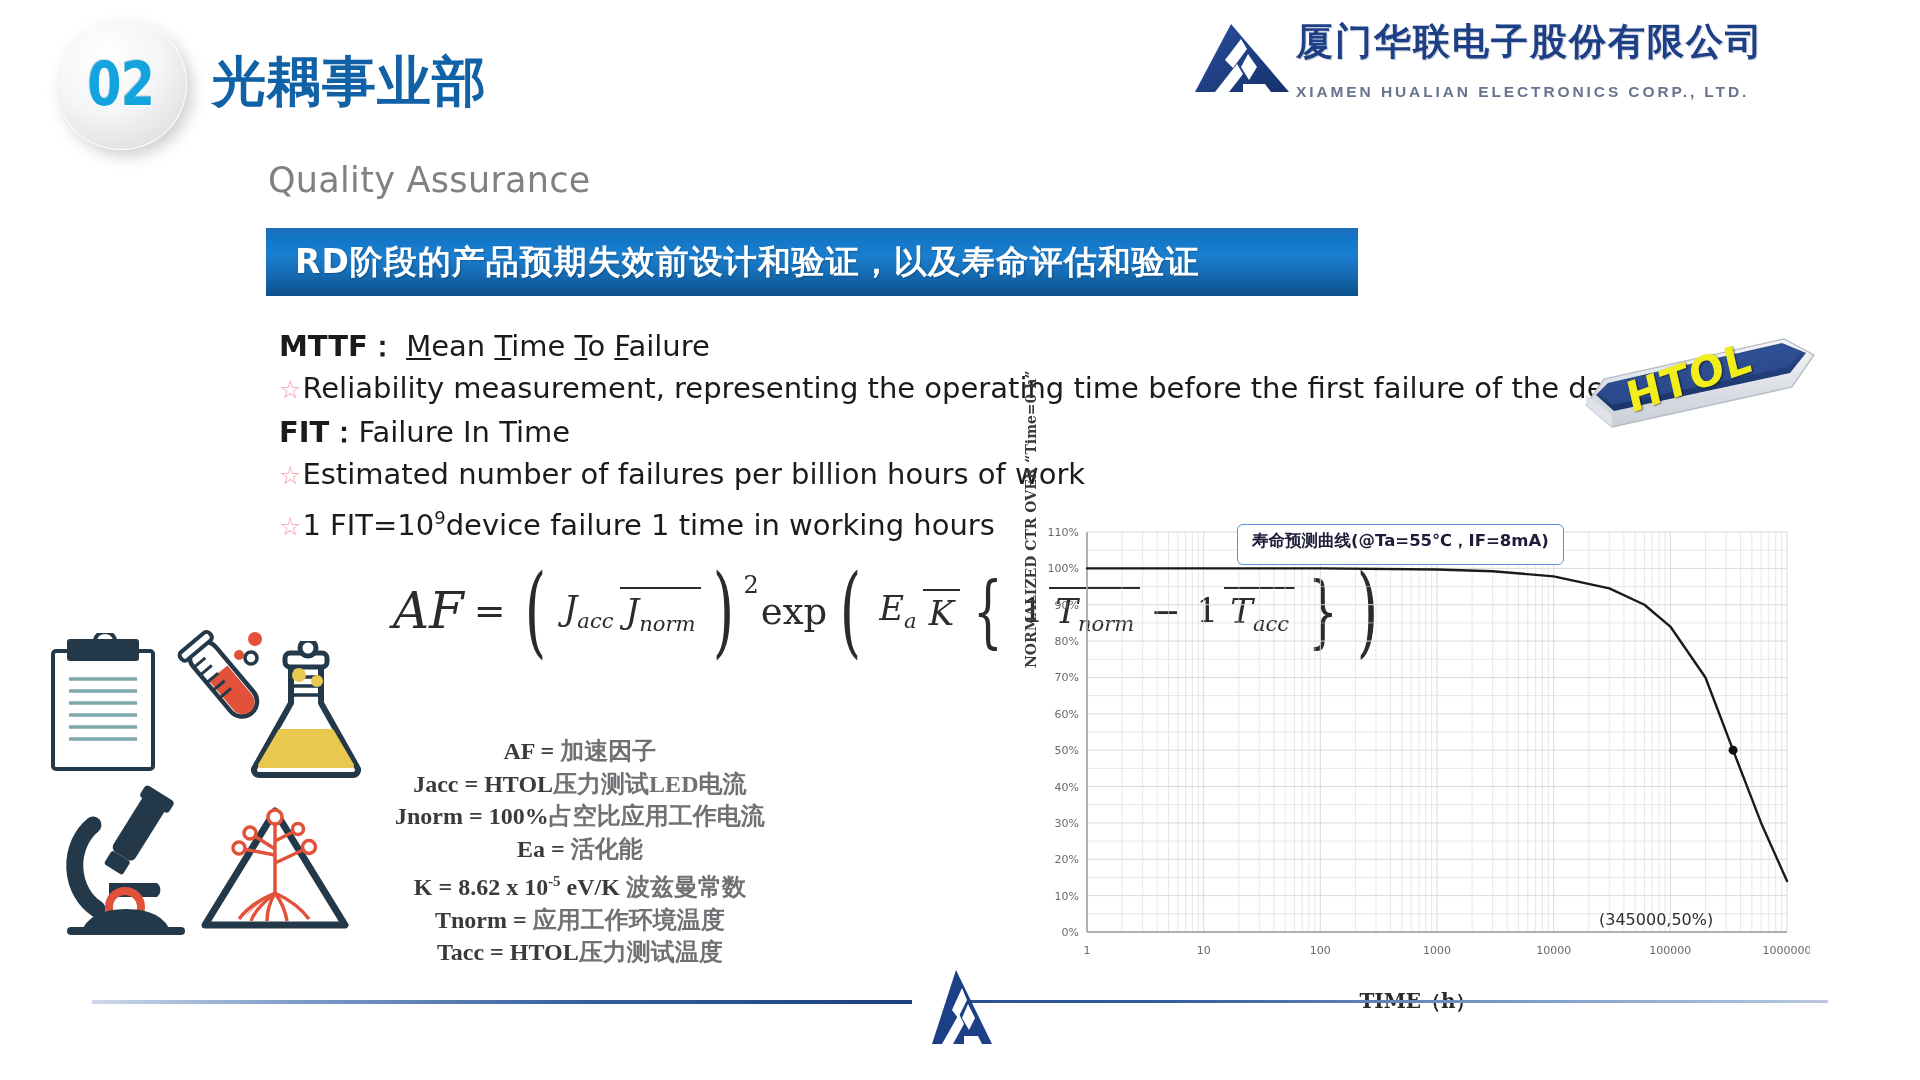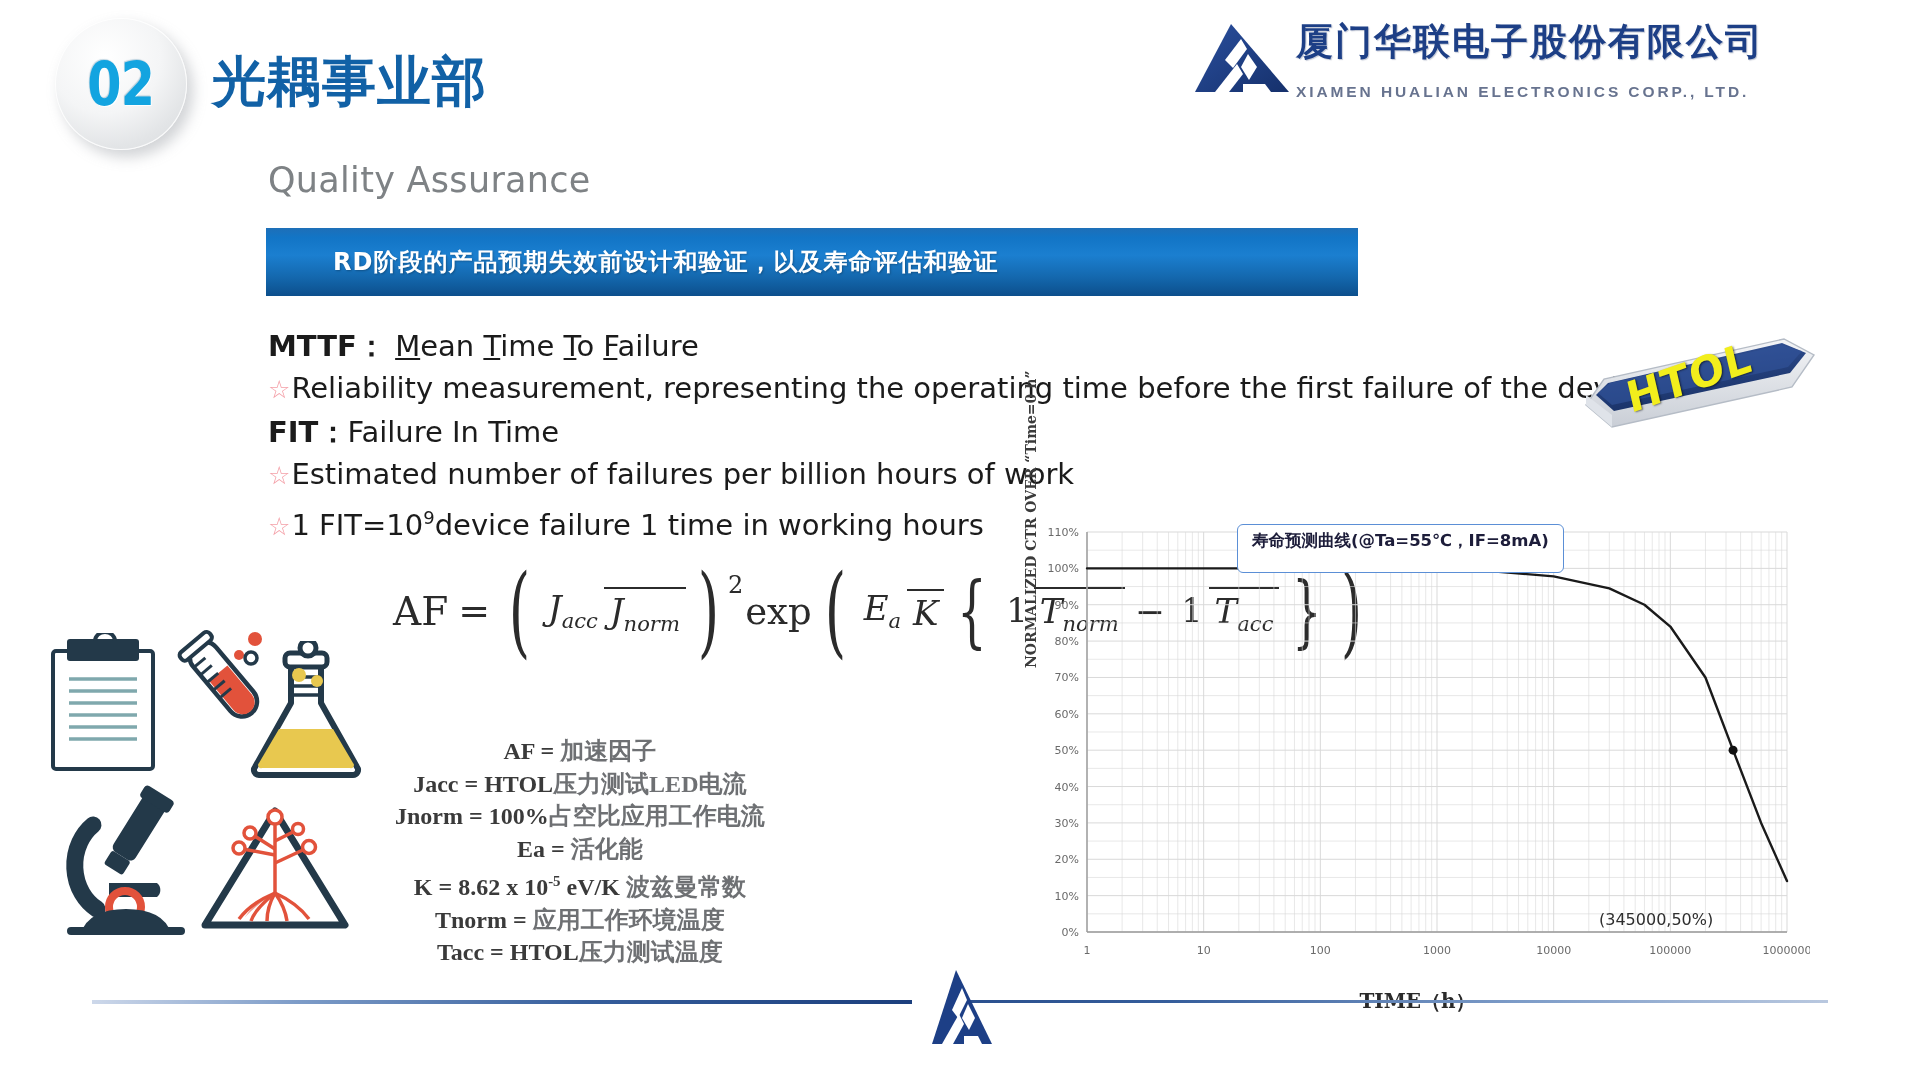--- a/index.html
+++ b/index.html
@@ -53,43 +53,43 @@
     font-family:"DejaVu Sans","Liberation Sans",sans-serif;
   }
 
   
   .banner {
     position:absolute; left:266px; top:228px; width:1092px; height:68px;
     background:linear-gradient(to bottom, #1e6fb8 0%, #1275c6 14%, #1b7fd0 40%, #1468ae 72%, #0c4f8c 100%);
     display:flex; align-items:center;
   }
   .banner-text {
-    color:#ffffff; font-size:24px; font-weight:bold; letter-spacing:1px;
-    padding-left:67px;
+    color:#ffffff; font-size:33px; font-weight:bold; letter-spacing:1px;
+    padding-left:29px;
     font-family:"DejaVu Sans","Liberation Sans",sans-serif;
     text-shadow:1px 1px 2px rgba(0,0,0,0.25);
   }
 
   
   .body-text { position:absolute; left:268px; top:325px; width:1250px; }
   .ln { font-size:29px; line-height:42px; white-space:nowrap;
-        font-family:"DejaVu Sans","Liberation Sans",sans-serif; color:#1b1b1b; }
+        font-family:"DejaVu Sans","Liberation Sans",sans-serif; color:#1b1b1b;margin-left:11px; }
   .ln .u { text-decoration:underline; }
   .star { color:#f4a0a8; font-size:25px; margin-right:1px; }
   .reg { font-weight:400; }
   sup { font-size:0.62em; vertical-align:super; }
 
   
   .formula {
     position:absolute; left:393px; top:575px;
     font-family:"DejaVu Serif","Liberation Serif", serif;
     color:#2b2b2b;
   }
   .f-row { display:flex; align-items:center; }
-  .f-it { font-size:39px; }
+  .f-it { font-style:italic; font-size:50px; }
   .f-eq { font-size:38px; margin:0 10px; }
   .paren { font-size:100px; font-weight:300; line-height:0.72; transform:scaleX(0.55); display:inline-block; }
   .brace { font-size:78px; font-weight:300; line-height:0.72; transform:scaleX(0.6); display:inline-block; }
   .frac { display:inline-flex; flex-direction:row; align-items:center; margin:0 3px; }
   .frac .num { padding:0 6px 1px 6px; }
   .frac .den { padding:2px 6px 0 6px; border-top:2px solid #2b2b2b; }
   .f-sub { font-style:italic; font-size:34px; }
   .f-sub sub { font-size:0.62em; font-style:italic; }
   .f-exp { font-size:37px; font-style:normal; margin:0 4px 0 2px; }
   .f-pow { font-size:24px; align-self:flex-start; margin-top:-4px; }
@@ -124,21 +124,21 @@
   .chart-svg { width:785px; height:500px; display:block; }
   .ylabel {
     position:absolute; left:-2px; top:150px;
     transform:rotate(-90deg); transform-origin:left top;
     font-family:"DejaVu Serif","Liberation Serif",serif;
     font-size:14px; font-weight:bold; color:#3b3b3b; white-space:nowrap;
   }
   .chart-legend {
     position:absolute; left:212px; top:6px;
     border:1.4px solid #5b8fd6; border-radius:6px; background:#ffffff;
-    padding:5px 14px 20px 14px;
+    padding:5px 14px 12px 14px;
     font-family:"DejaVu Sans","Liberation Sans",sans-serif;
     font-size:16.5px; font-weight:bold; color:#1d1d3a; white-space:nowrap;
   }
   .chart-annot {
     position:absolute; left:574px; top:392px;
     font-family:"DejaVu Sans","Liberation Sans",sans-serif;
     font-size:16px; color:#2e2e2e; white-space:nowrap;
   }
   .chart-xlabel {
     position:absolute; left:0; top:470px; width:785px; text-align:center;

